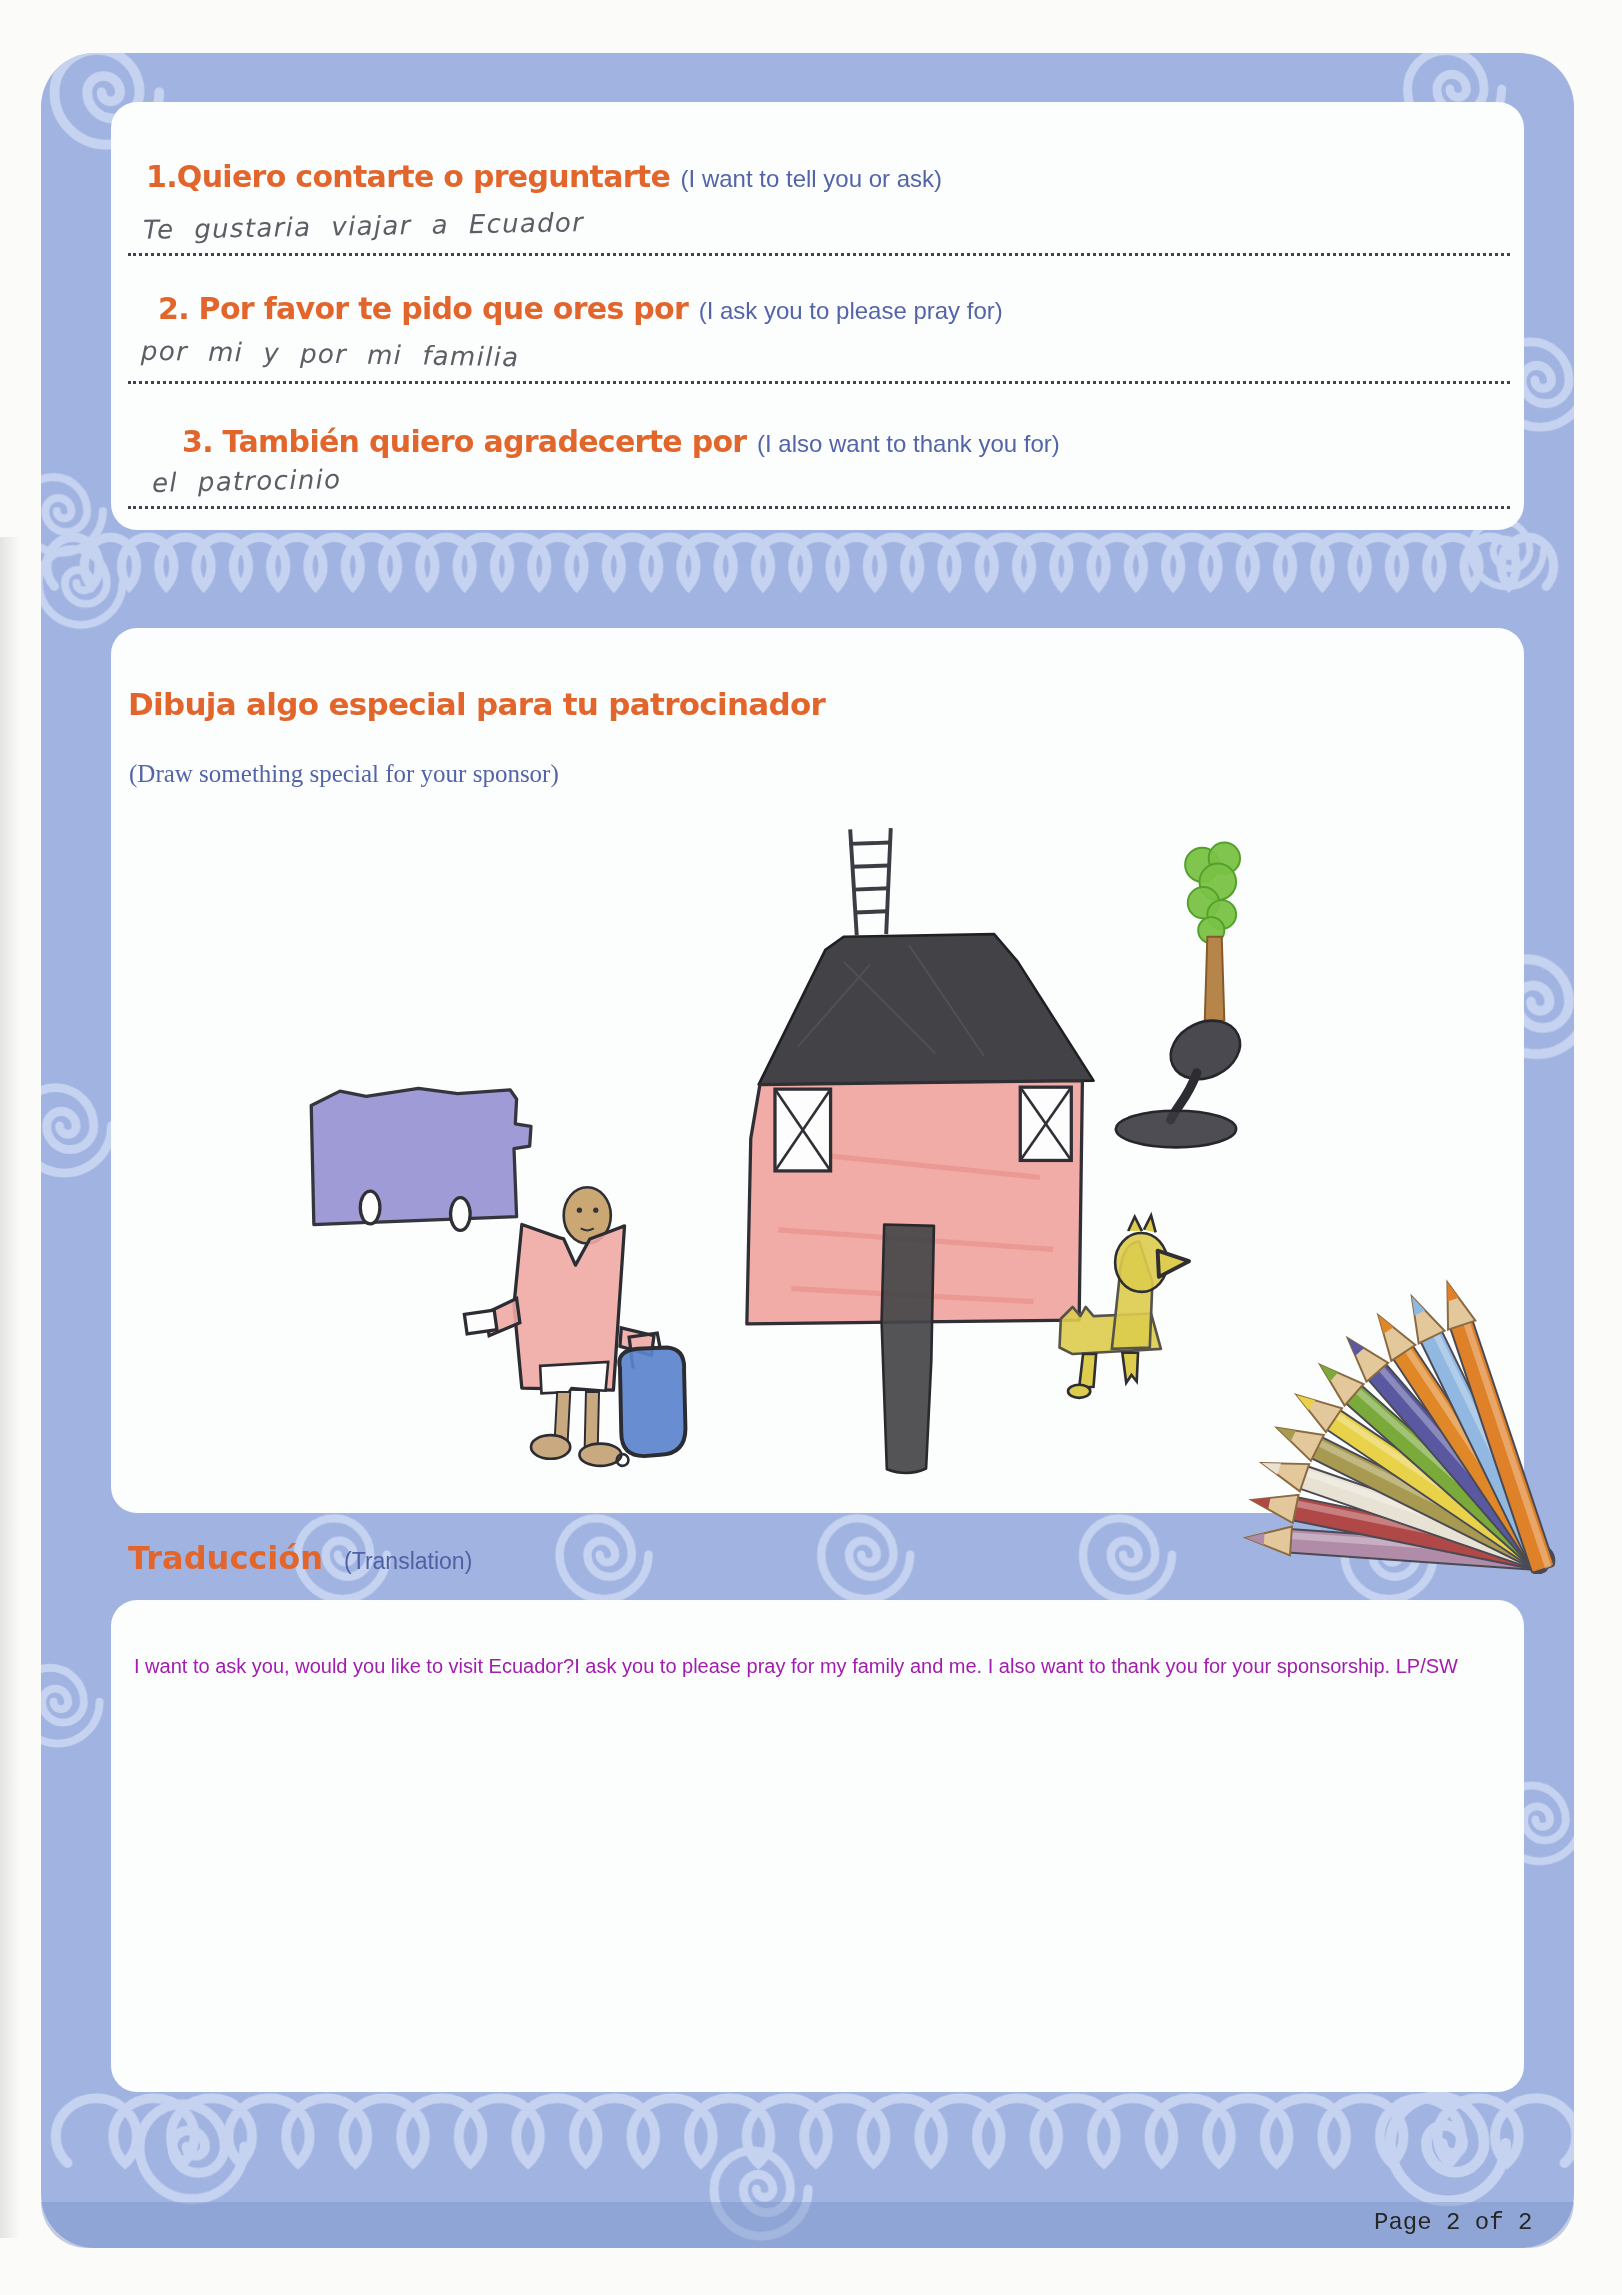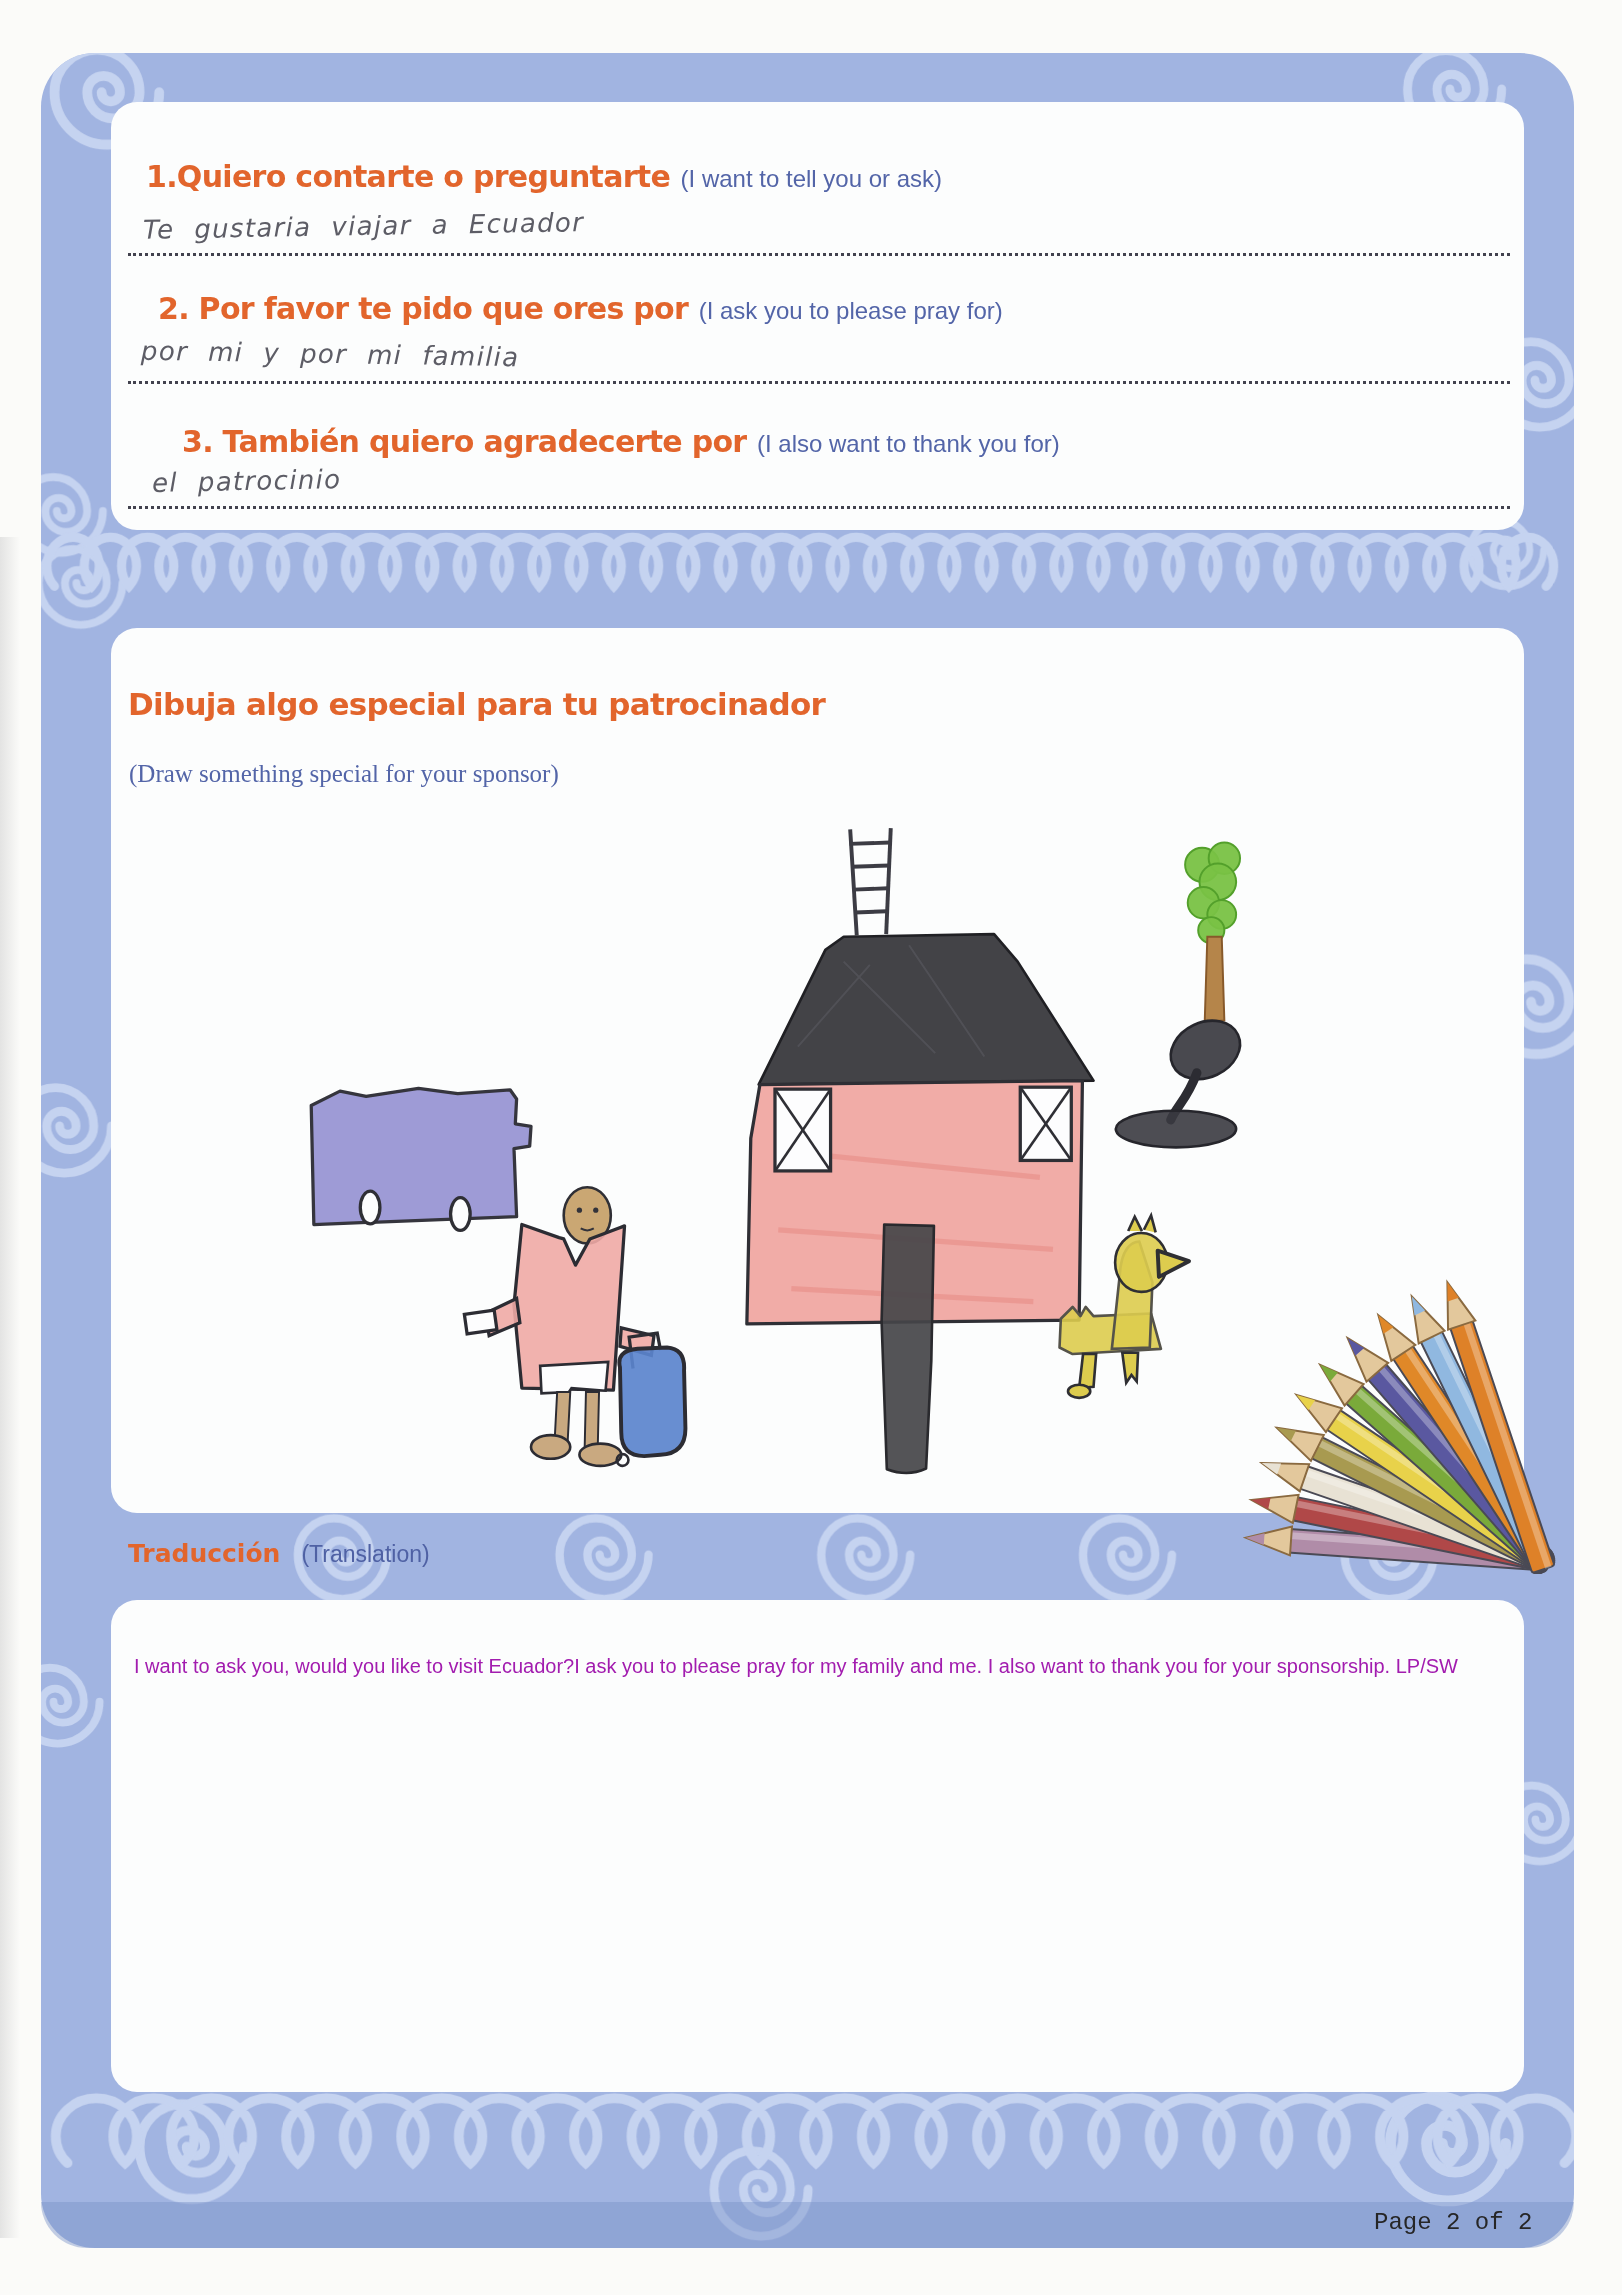--- a/index.html
+++ b/index.html
@@ -36,21 +36,21 @@
   .section-title{position:absolute;white-space:nowrap;}
   .section-title .es{
     font-family:"DejaVu Sans", sans-serif;font-weight:bold;font-size:31px;
     color:#e2652c;letter-spacing:-0.7px;
   }
   .section-sub{
     position:absolute;font-family:Liberation Serif, serif;font-size:25px;color:#5365a8;white-space:nowrap;
   }
   .translation-label{position:absolute;white-space:nowrap;}
   .translation-label .es{
-    font-family:"DejaVu Sans", sans-serif;font-weight:bold;font-size:25px;color:#e2652c;
+    font-family:"DejaVu Sans", sans-serif;font-weight:bold;font-size:32px;color:#e2652c;
   }
   .translation-label .en{
     font-family:"Liberation Sans", sans-serif;font-size:23px;color:#4f61a4;margin-left:21px;
   }
   .translation-text{
     position:absolute;left:134px;top:1652px;width:1338px;
     font-family:"Liberation Sans", sans-serif;font-size:20px;line-height:1.45;color:#a21caf;
   }
   .page-label{
     position:absolute;left:1374px;top:2209px;

